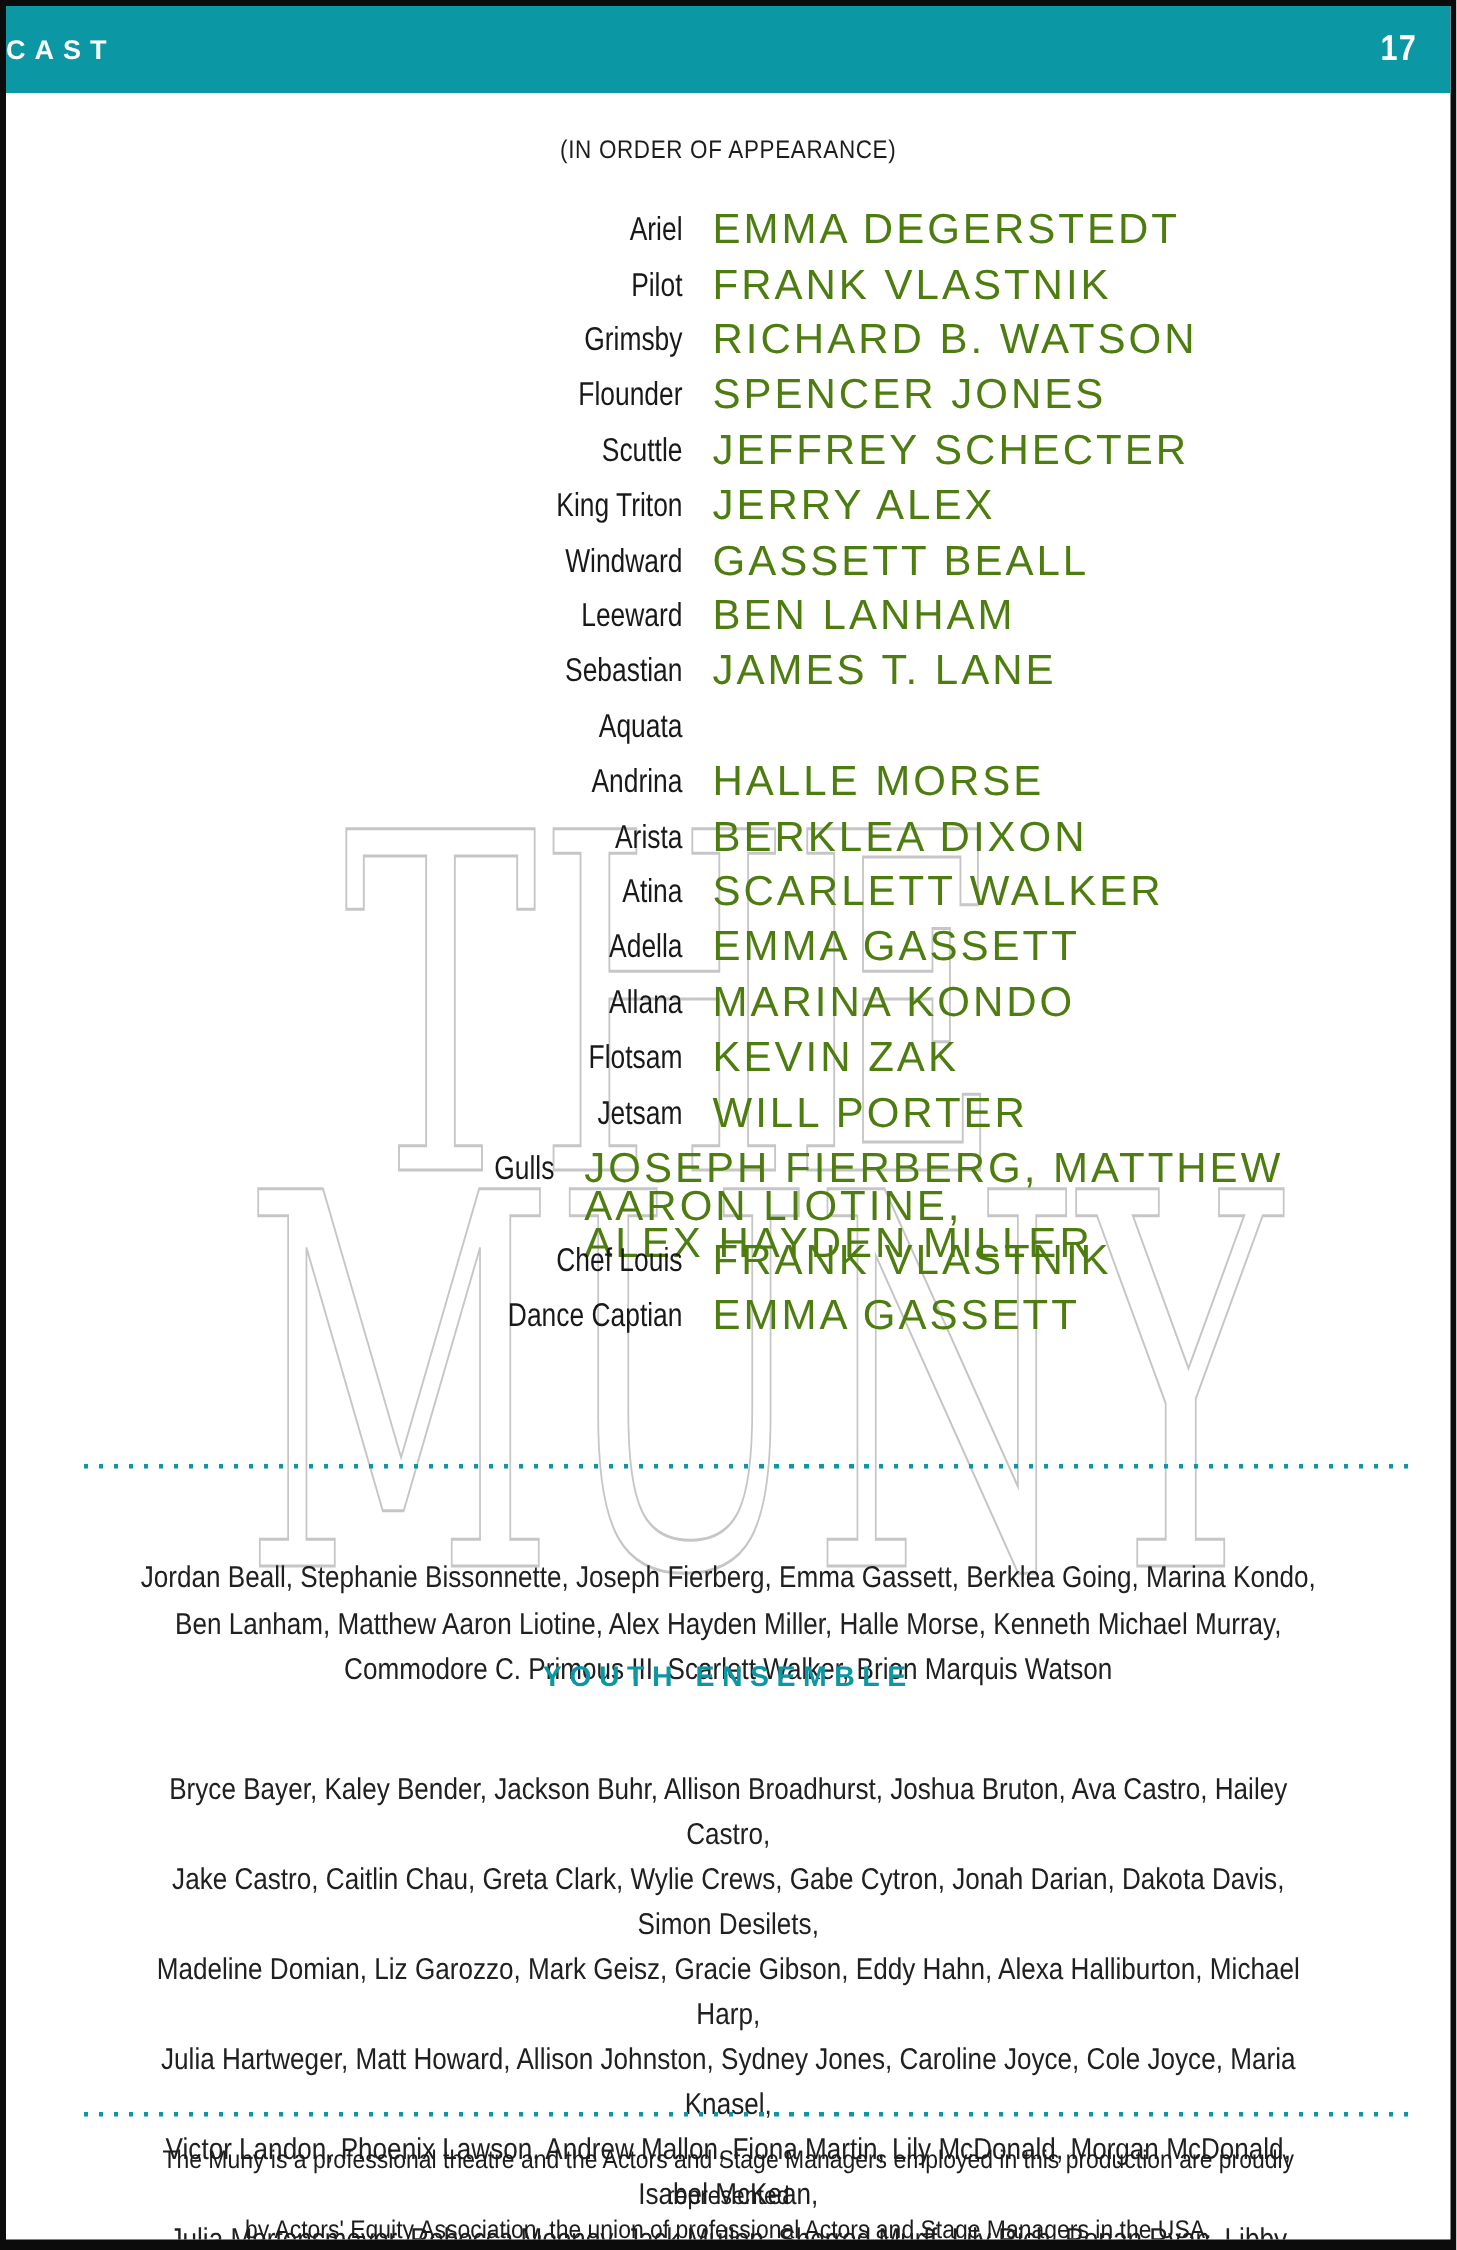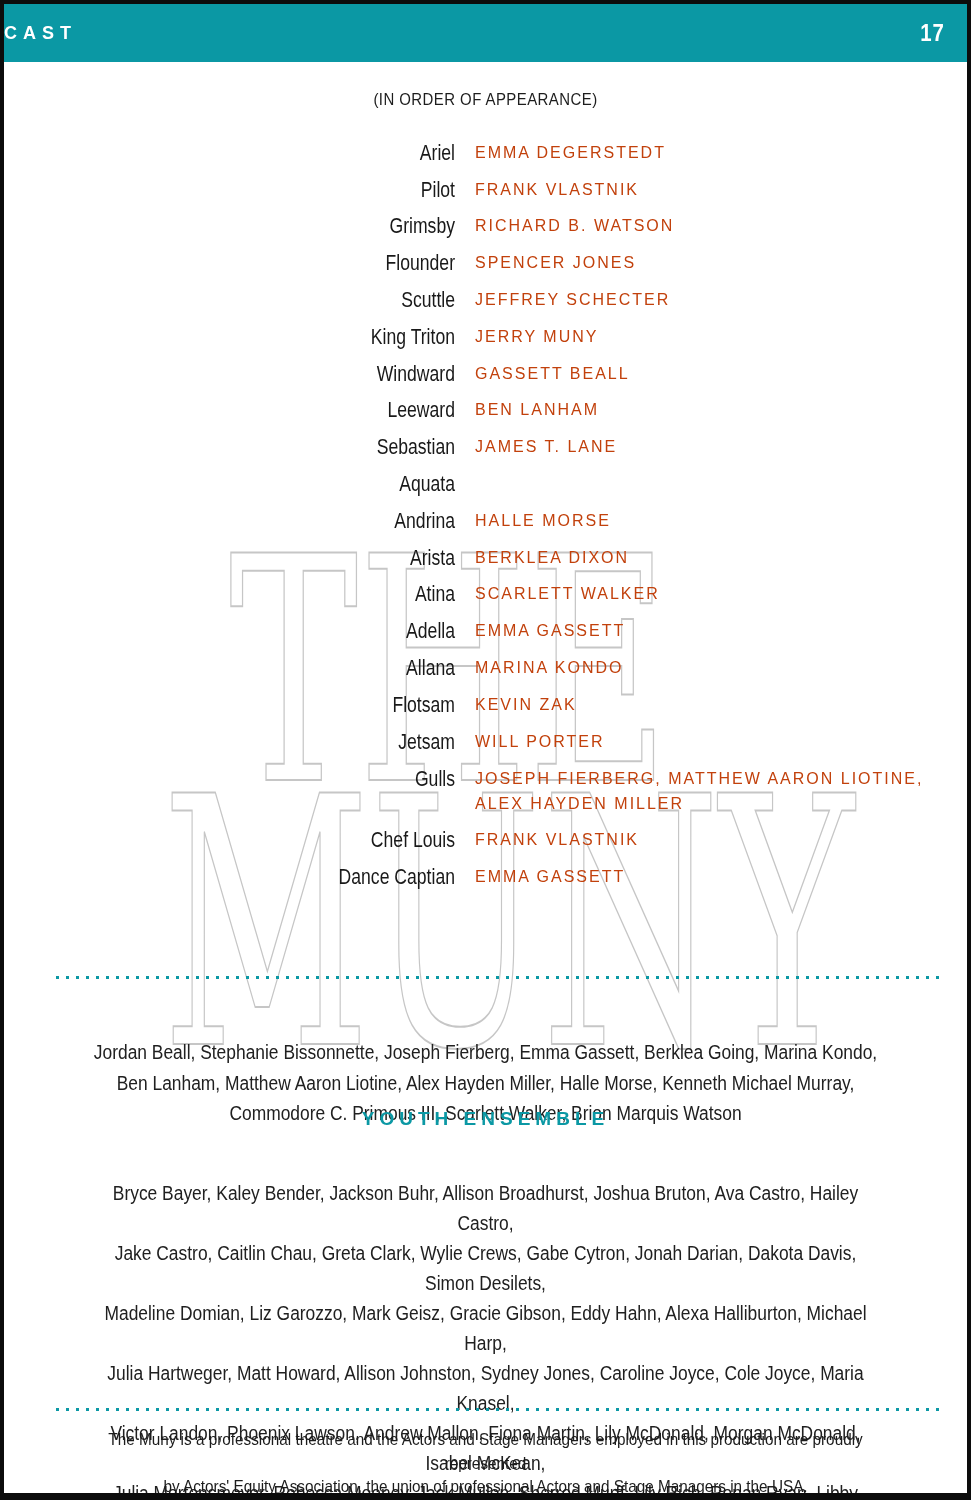--- a/index.html
+++ b/index.html
@@ -27,21 +27,21 @@
   .watermark { position:absolute; top:0; left:0; z-index:0; }
   .cast-table { position:absolute; top:130px; left:0; right:0; z-index:1; }
   .cast-row { display:flex; align-items:center; height:36.8px;padding-left:34px; }
   .cast-row.multi { height:62px; align-items:flex-start; padding-top:6px; }
   .role {
     width:417px; text-align:right; font-size:22px; color:#191919;
     line-height:25px; white-space:nowrap;
     transform:scaleX(0.8); transform-origin:100% 50%;
   }
   .actor {
-    margin-left:20px; font-size:16px; letter-spacing:2px; color:#c2410c;
+    margin-left:20px; font-size:28px; letter-spacing:2px; color:#4d7c0f;
     line-height:25px; white-space:pre-line;
   }
   .dotted {
     position:absolute; left:52px; right:24px; height:3px; z-index:1;
     background-image:repeating-linear-gradient(to right, #0b98a4 0 3px, transparent 3px 10px);
   }
   .dotted.first { top:972px; }
   .dotted.second { top:1404px; }
   .section-heading {
     position:absolute; left:0; right:0; z-index:1; text-align:center;
@@ -95,21 +95,21 @@
       <div class="cast-row">
         <div class="role">Flounder</div>
         <div class="actor">SPENCER JONES</div>
       </div>
       <div class="cast-row">
         <div class="role">Scuttle</div>
         <div class="actor">JEFFREY SCHECTER</div>
       </div>
       <div class="cast-row">
         <div class="role">King Triton</div>
-        <div class="actor">JERRY MUNY</div>
+        <div class="actor">JERRY ALEX</div>
       </div>
       <div class="cast-row">
         <div class="role">Windward</div>
         <div class="actor">GASSETT BEALL</div>
       </div>
       <div class="cast-row">
         <div class="role">Leeward</div>
         <div class="actor">BEN LANHAM</div>
       </div>
       <div class="cast-row">

